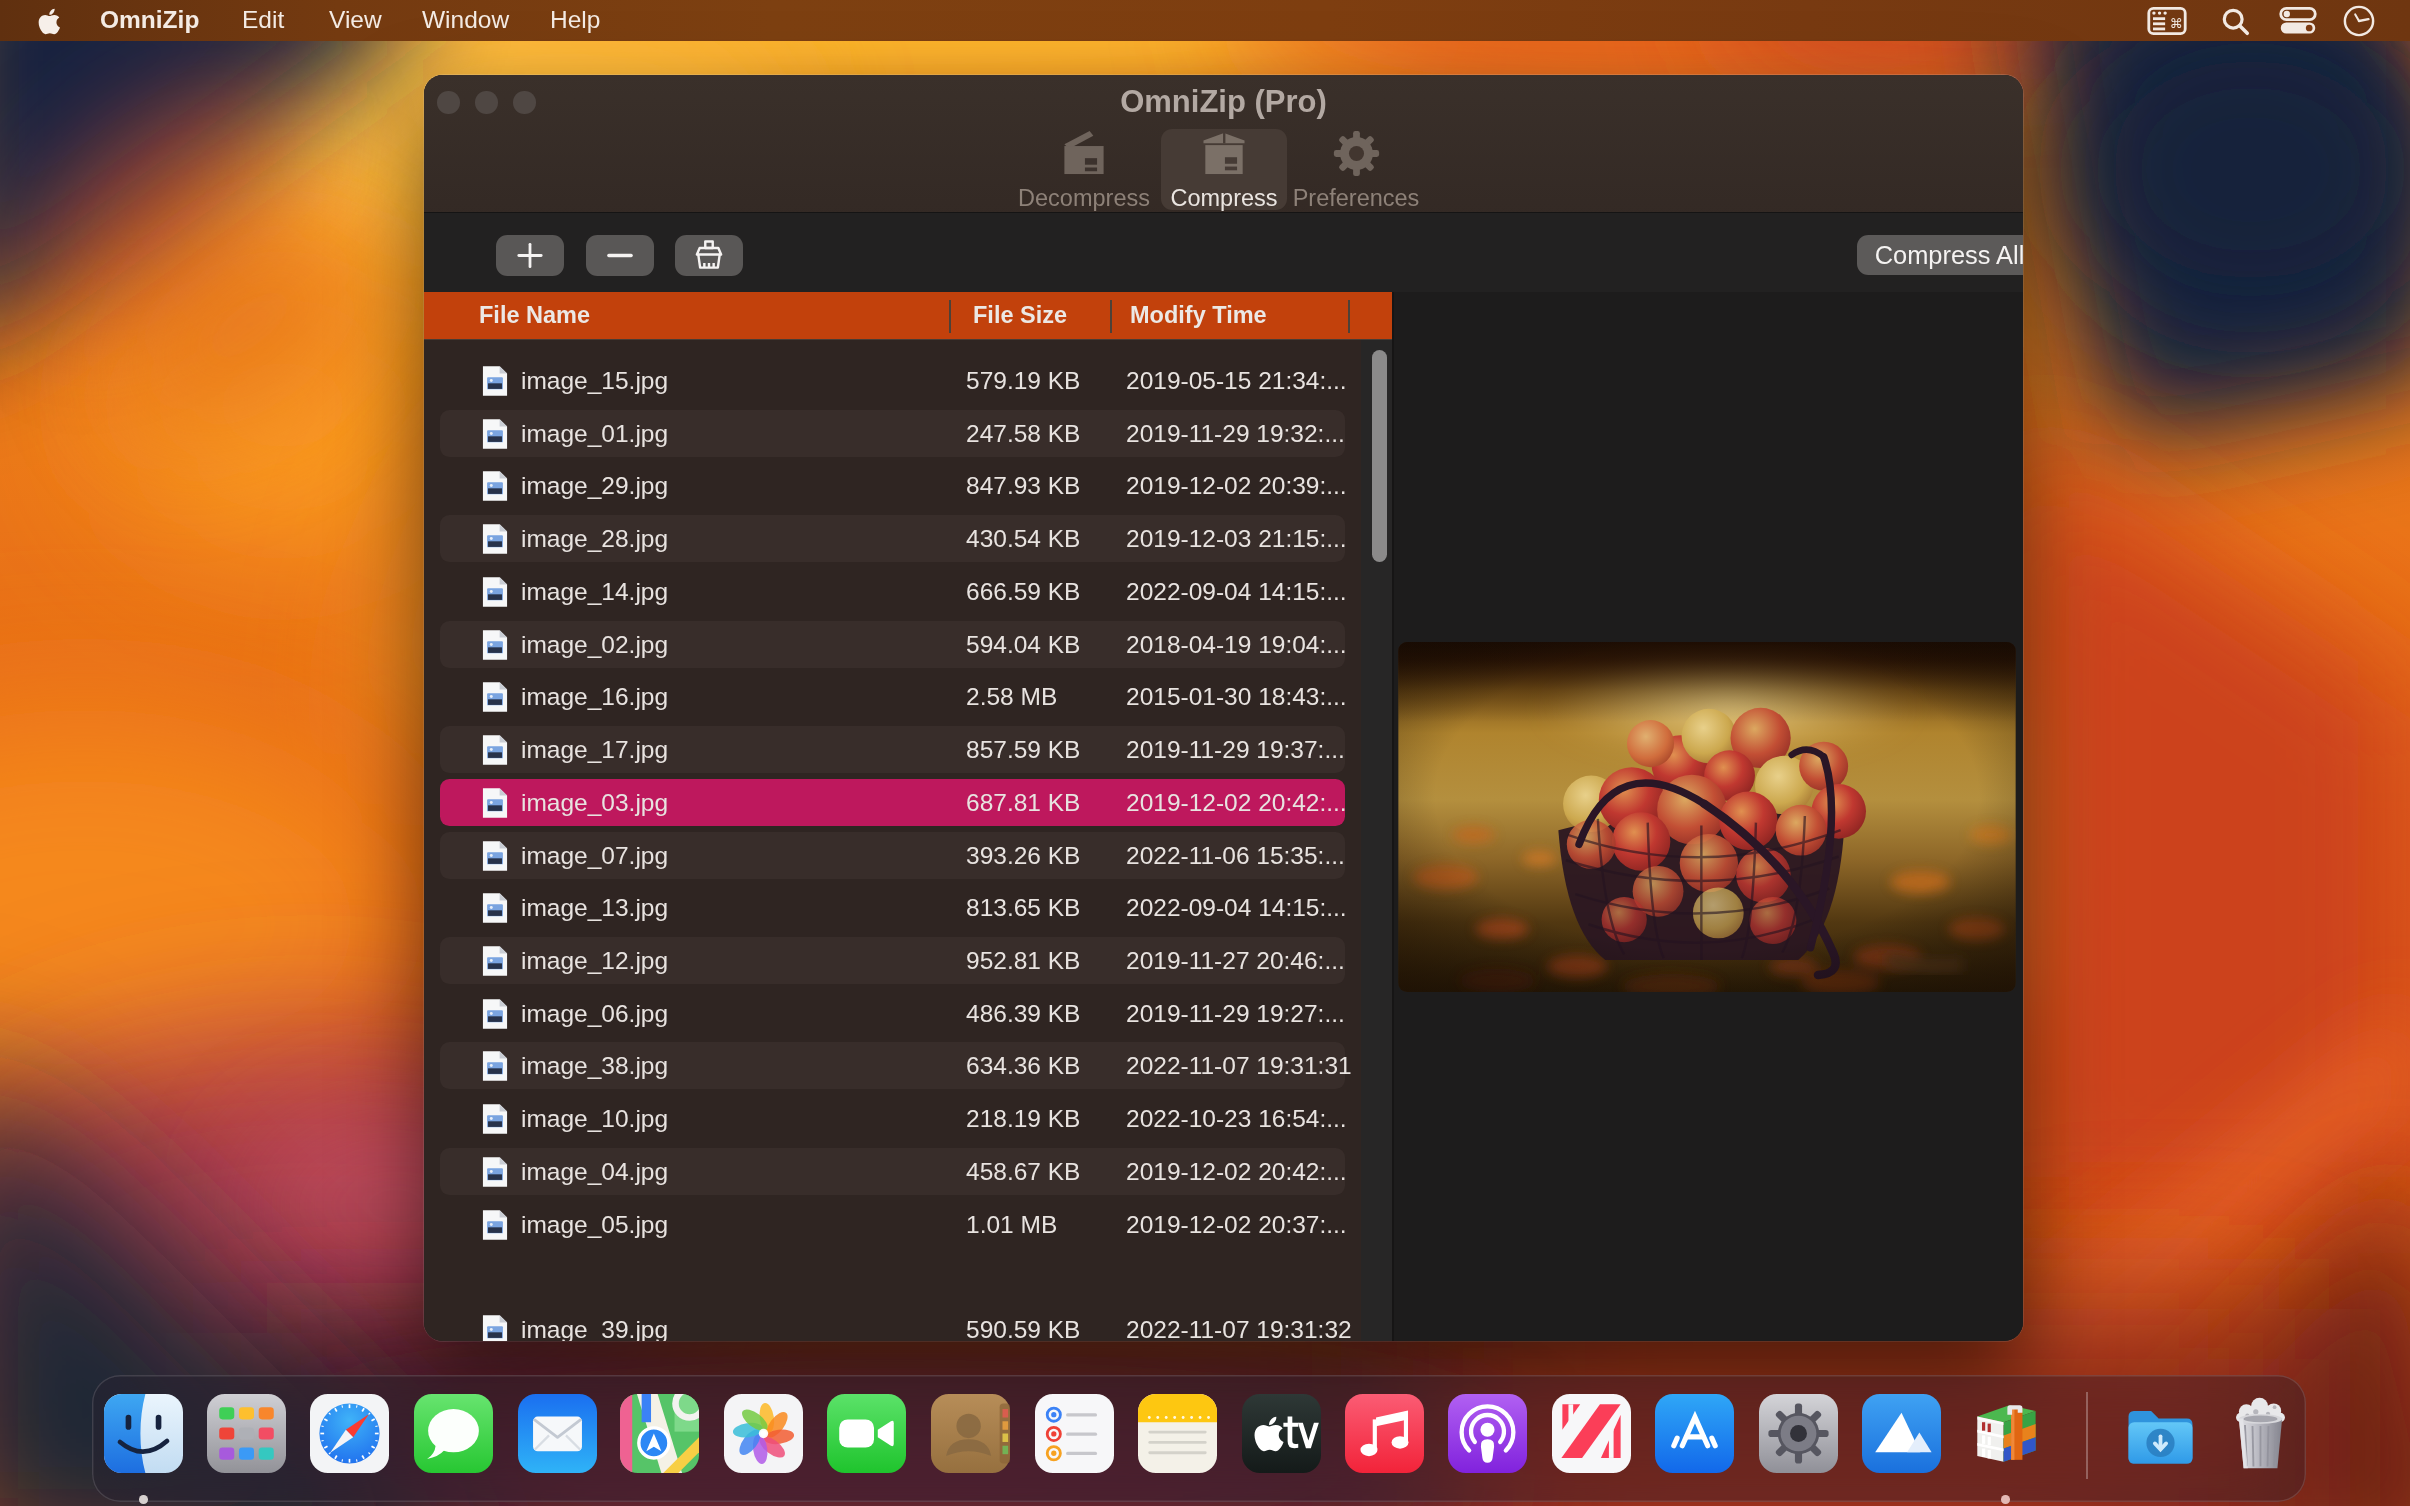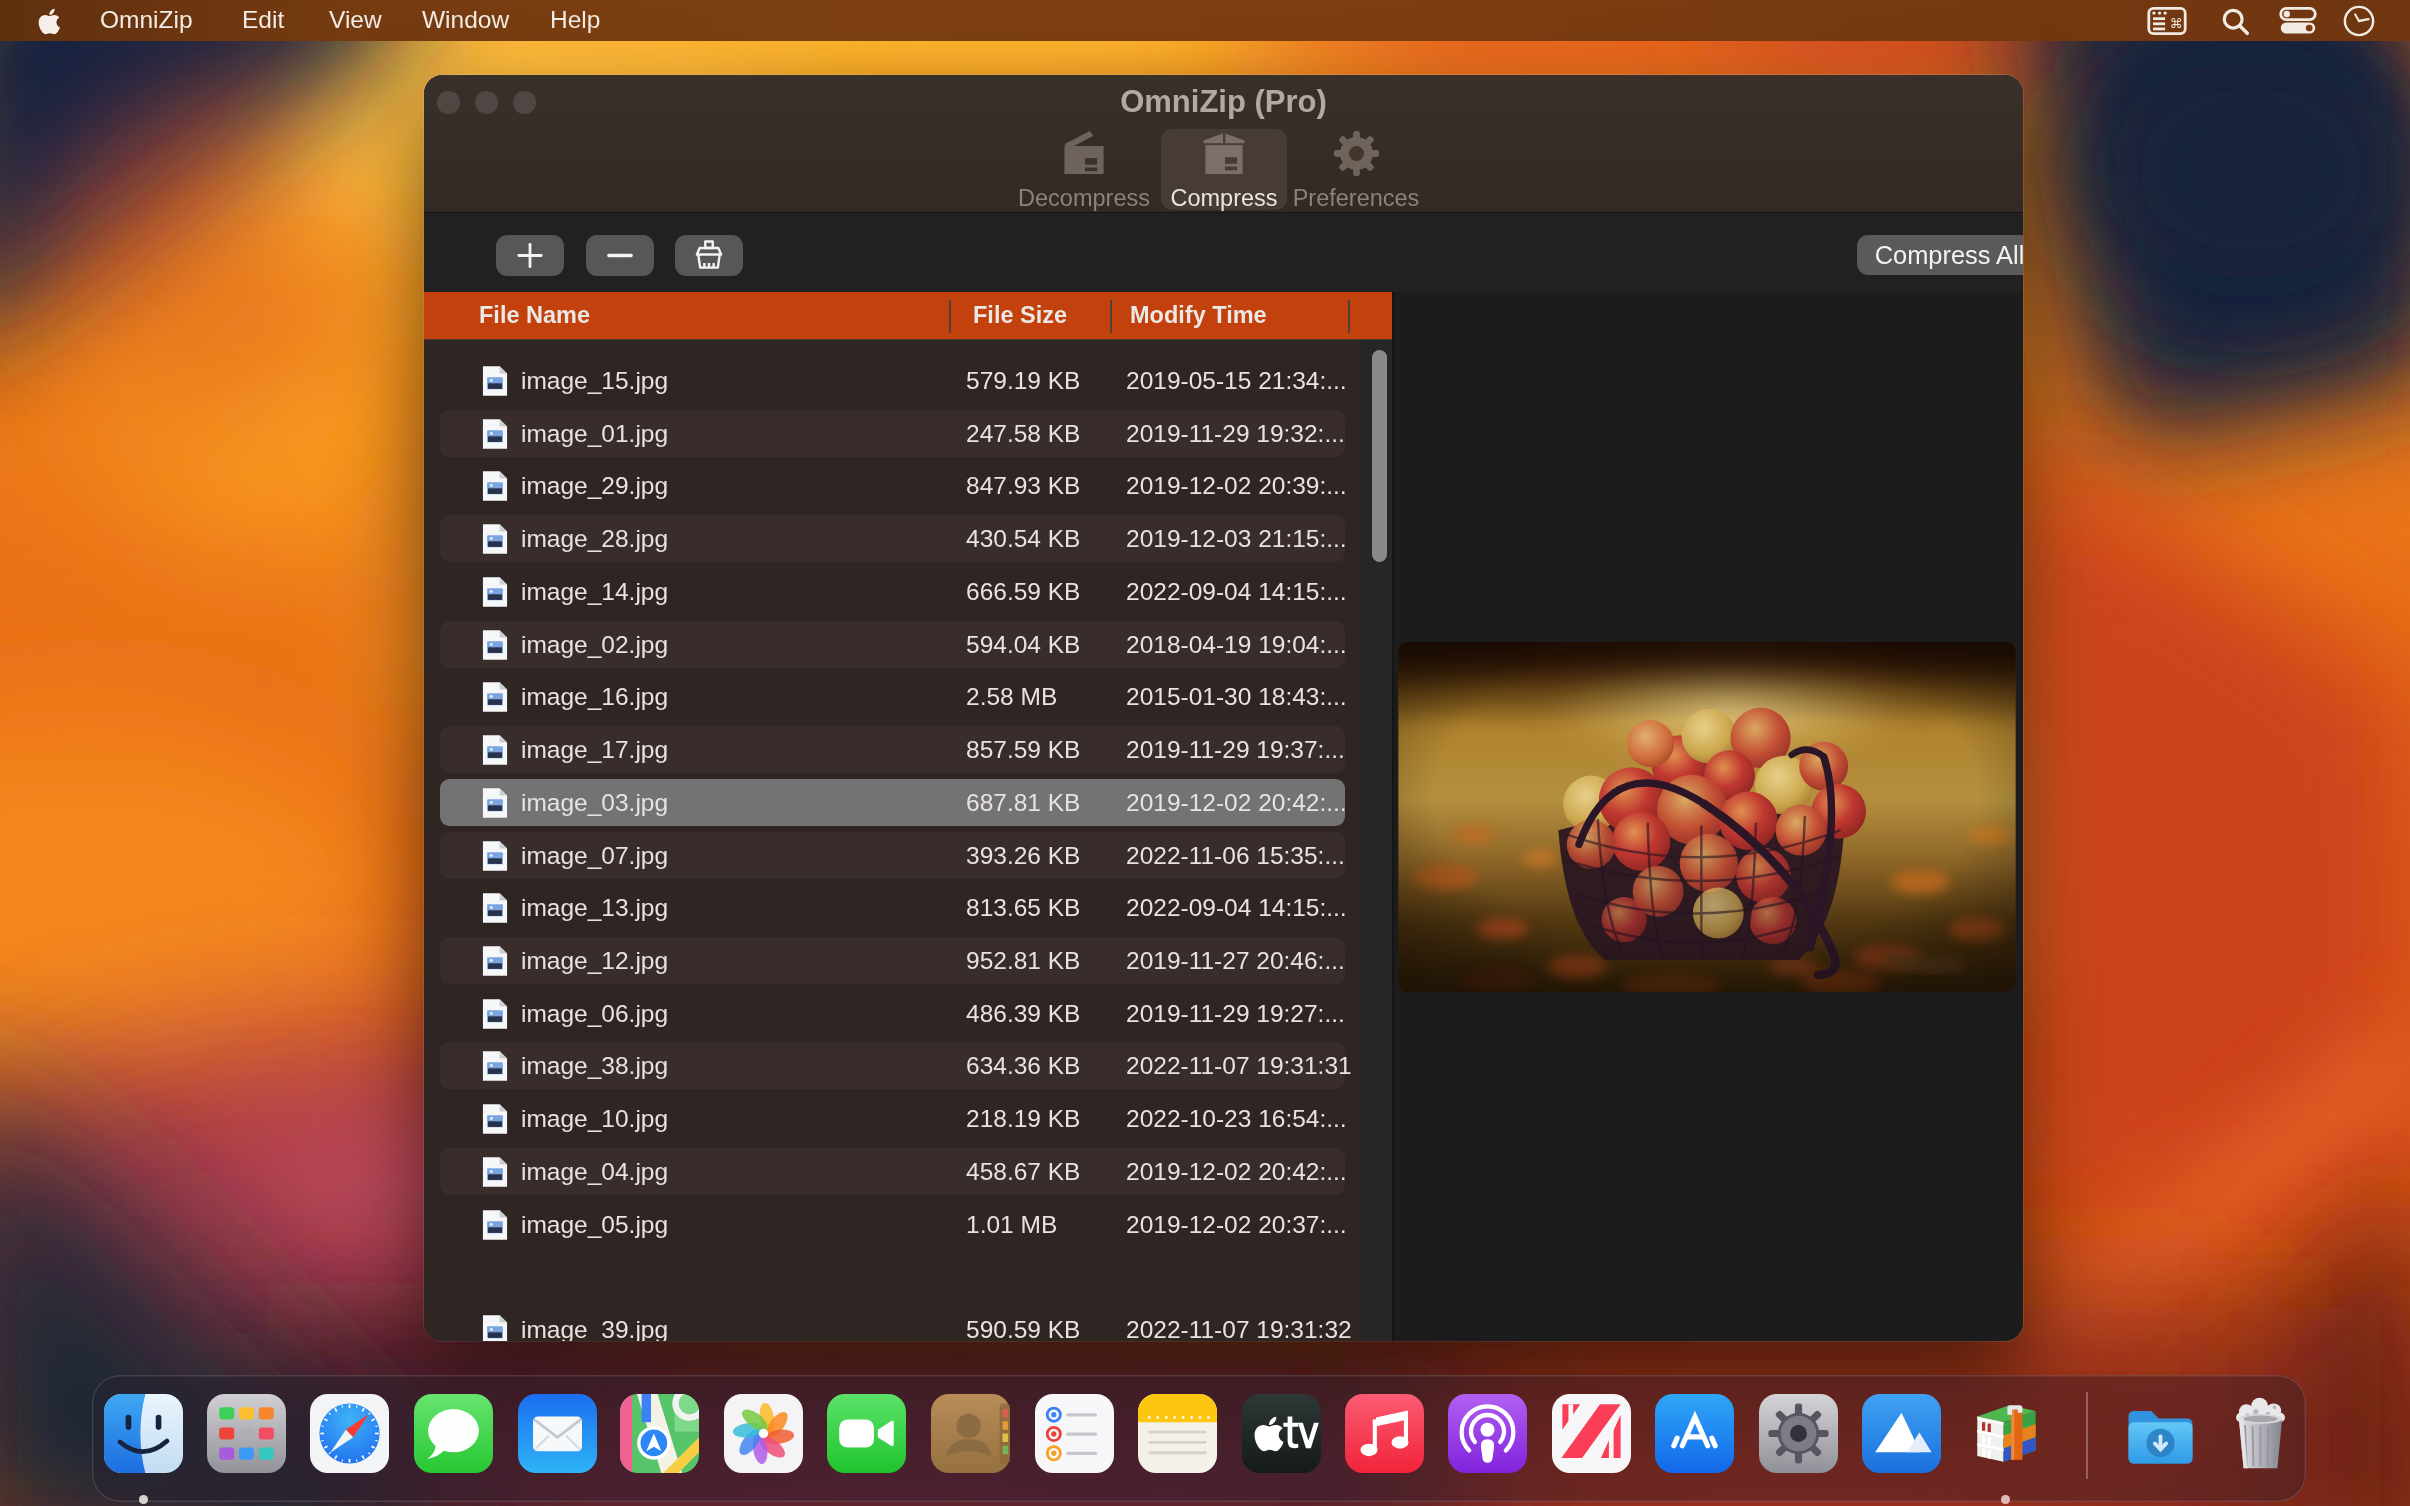--- a/index.html
+++ b/index.html
@@ -4,21 +4,21 @@
 <style>
   * { margin:0; padding:0; box-sizing:border-box; }
   html,body { width:2411px; height:1507px; overflow:hidden; background:#000; }
   body { font-family:"Liberation Sans", sans-serif; position:relative; }
   #wall { position:absolute; left:0; top:0; }
   
   #menubar { position:absolute; left:0; top:0; width:2411px; height:41px;
     background:linear-gradient(90deg,#60300f 0%,#743a10 14%,#7d4011 32%,#7e3e10 55%,#783a11 75%,#6f3610 100%);
     color:#f4ebe4; display:flex; align-items:center; }
   .mtext { font-size:24.5px; position:absolute; top:5.6px; }
-  .mbold { font-weight:normal; }
+  .mbold { font-weight:bold; }
   
   #win { position:absolute; left:424px; top:75px; width:1599px; height:1266px;
     border-radius:19px; background:#2f2522; box-shadow:0 38px 85px rgba(0,0,0,.55), 0 0 0 0.9px rgba(255,255,255,.16);
     overflow:hidden; }
   #titlebar { position:absolute; left:0; top:0; width:100%; height:137px; background:linear-gradient(#3a302a,#33292466), #342a25; }
   .tl { position:absolute; top:16px; width:22.6px; height:22.6px; border-radius:50%; background:#4f4743; }
   #wtitle { position:absolute; top:8.5px; left:0; width:100%; text-align:center;
     font-size:31px; font-weight:bold; color:#b3a9a3; }
   .tab { position:absolute; top:54px; width:160px; text-align:center; }
   .tab .lbl { font-size:23.5px; color:#8d8178; margin-top:6.6px; }
@@ -28,21 +28,21 @@
   .abtn { position:absolute; top:21.7px; height:41px; border-radius:11.3px; background:#595756;margin-left:48px; }
   
   #main { position:absolute; left:0; top:217px; width:100%; height:1049px; background:#2f2522; }
   #thead { position:absolute; left:0; top:0; width:968px; height:48px; background:#c2410c;
     border-bottom:1.9px solid #493c34; color:#ece8e5; font-weight:bold; font-size:23.5px; }
   #thead span { position:absolute; top:10.4px; }
   .hsep { position:absolute; top:7.5px; width:1.9px; height:33px; background:#4d4138; }
   #rows { position:absolute; left:0; top:48px; width:968px; height:1001px; background:#2f2522; overflow:hidden; }
   .row { position:absolute; left:16px; width:905px; height:47px; border-radius:9.4px; }
   .row.alt { background:#382d2a; }
-  .row.sel { background:#737373;padding-left:48px; }
+  .row.sel { background:#be185d;padding-left:48px; }
   .row span { white-space:nowrap; }
   .row .nm { position:absolute; left:81px; top:10.4px; font-size:24.5px; color:#e8e3e0;text-align:right; }
   .row .sz { position:absolute; left:526px; top:10.4px; font-size:24.5px; color:#e8e3e0; }
   .row .dt { position:absolute; left:686px; top:10.4px; font-size:24.5px; color:#e8e3e0; }
   .row svg.fic { position:absolute; left:42px; top:7.5px; }
   #lane { position:absolute; left:937px; top:48px; width:31px; height:1001px; background:#272626; }
   #thumb { position:absolute; left:11.3px; top:10.4px; width:15px; height:212px; border-radius:7.5px; background:#8b8a8a; }
   #preview { position:absolute; left:968px; top:0; width:631px; height:1049px; background:#1d1c1c; }
   
   #dock { position:absolute; left:92px; top:1375px; width:2214px; height:127px; border-radius:28px;

